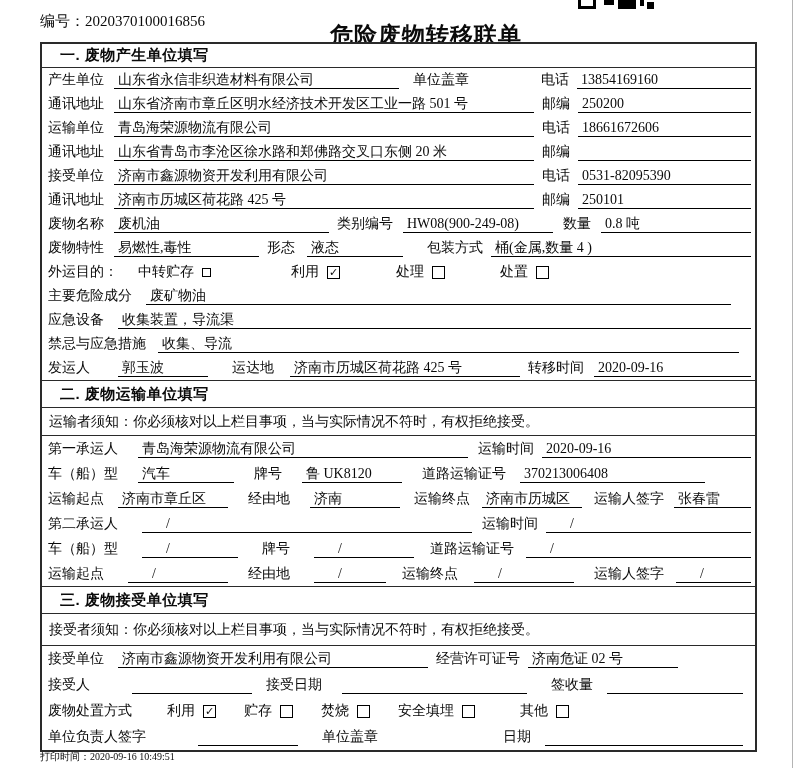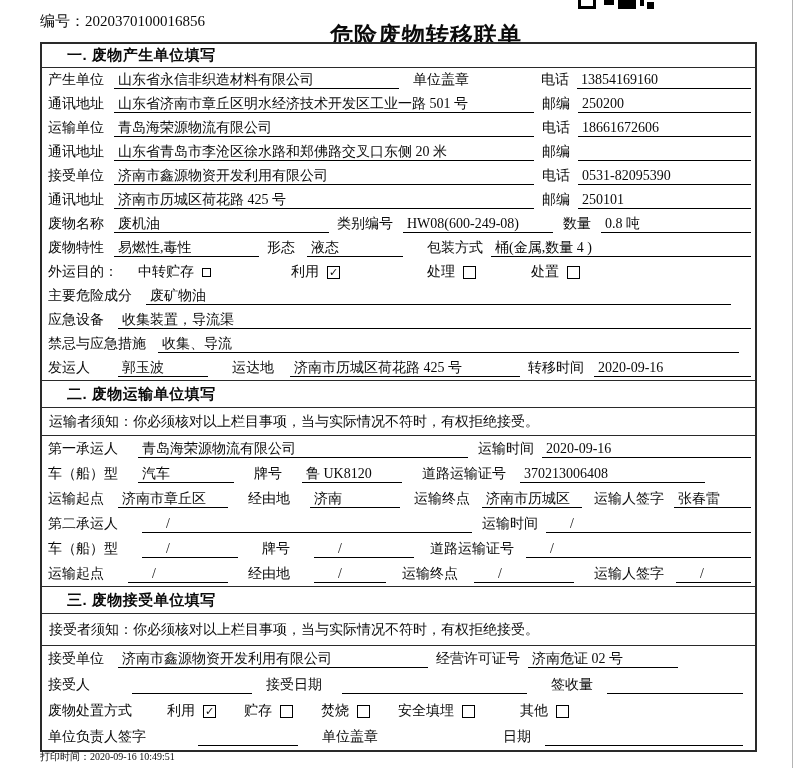--- a/index.html
+++ b/index.html
@@ -8,21 +8,21 @@
   .serial{position:absolute;left:40px;top:12px;font-size:15px;white-space:nowrap;}
   .title{position:absolute;left:330px;top:20px;font-size:23px;font-weight:bold;
          font-family:"Liberation Sans","DejaVu Sans",sans-serif;letter-spacing:1px;white-space:nowrap;}
   .qr{position:absolute;left:578px;top:0;width:76px;height:9px;}
   .qr i{position:absolute;background:#000;display:block;}
   .edge{position:absolute;left:792px;top:0;width:1px;height:768px;background:#b4b4b4;}
 
   .formtable{position:absolute;left:40px;top:42px;width:717px;box-sizing:border-box;
              border:2px solid #2a2a2a;background:#fff;}
   .sec-h{font-family:"Liberation Sans","DejaVu Sans",sans-serif;font-weight:bold;font-size:15px;
-         display:flex;align-items:center;padding-left:25px;letter-spacing:0.5px;}
+         display:flex;align-items:center;padding-left:18px;letter-spacing:0.5px;}
   .h1{height:23px;border-bottom:1px solid #2a2a2a;}
   .h23{height:26px;border-top:1px solid #2a2a2a;border-bottom:1px solid #2a2a2a;}
   .notice{display:flex;align-items:center;padding-left:7px;border-bottom:1px solid #2a2a2a;}
   .n2{height:27px;} .n3{height:31px;}
   .row{display:flex;align-items:center;padding:0 4px 0 6px;}
   .rows1 .row{height:24px;} .rows2 .row{height:25px;} .rows3 .row{height:26px;}
   .lbl{white-space:nowrap;}
   .u{border-bottom:1px solid #000;height:18px;line-height:18px;padding:0 4px;
      white-space:nowrap;box-sizing:border-box;overflow:hidden;}
   .grow{flex:1;}
@@ -32,21 +32,21 @@
       font-family:"DejaVu Sans",sans-serif;}
   .cb-s{width:9px;height:9px;border:1px solid #000;}
   .footer{position:absolute;left:40px;top:750px;font-size:10px;white-space:nowrap;}
 
   .w72{width:72px}.w90{width:90px}.w96{width:96px}.w100{width:100px}.w110{width:110px}
   .w120{width:120px}.w145{width:145px}.w150{width:150px}.w185{width:185px}.w215{width:215px}
   .w230{width:230px}.w285{width:285px}.w310{width:310px}.w330{width:330px}.w420{width:420px}
   .ml8{margin-left:8px}.ml10{margin-left:10px}.ml12{margin-left:12px}.ml14{margin-left:14px}
   .ml16{margin-left:16px}.ml20{margin-left:20px}.ml24{margin-left:24px}.ml28{margin-left:28px}
   .ml35{margin-left:35px}.ml42{margin-left:42px}.ml45{margin-left:45px}.ml52{margin-left:52px}
-  .ml55{margin-left:55px}.ml72{margin-left:72px}.ml80{margin-left:80px}.ml105{margin-left:87px}
+  .ml55{margin-left:55px}.ml72{margin-left:72px}.ml80{margin-left:80px}.ml105{margin-left:56px}
   .ml125{margin-left:125px}
   .mr8{margin-right:8px}.mr12{margin-right:12px}.mr20{margin-right:20px}
 </style>
 </head>
 <body>
 
 <div class="page">
 
   <div class="serial"><span>编号：</span><span>2020370100016856</span></div>
   <div class="title">危险废物转移联单</div>
@@ -105,21 +105,21 @@
         <span class="lbl">通讯地址</span>
         <span class="u w420 ml10">济南市历城区荷花路 425 号</span>
         <span class="lbl ml8">邮编</span>
         <span class="u grow ml8">250101</span>
       </div>
 
       <div class="row">
         <span class="lbl">废物名称</span>
         <span class="u w215 ml10">废机油</span>
         <span class="lbl ml8">类别编号</span>
-        <span class="u w150 ml10">HW08(600-249-08)</span>
+        <span class="u w150 ml10">HW08(900-249-08)</span>
         <span class="lbl ml10">数量</span>
         <span class="u grow ml10">0.8 吨</span>
       </div>
 
       <div class="row">
         <span class="lbl">废物特性</span>
         <span class="u w145 ml10">易燃性,毒性</span>
         <span class="lbl ml8">形态</span>
         <span class="u w96 ml12">液态</span>
         <span class="lbl ml24">包装方式</span>

